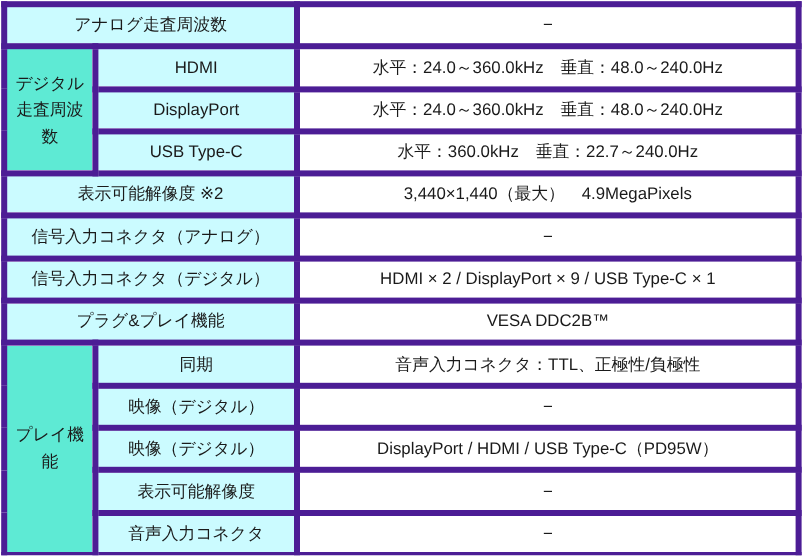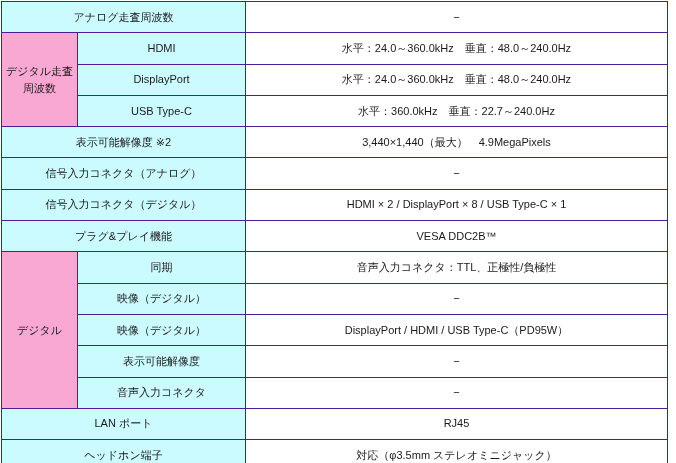--- a/index.html
+++ b/index.html
@@ -11,35 +11,35 @@
     font-family:"Liberation Sans","DejaVu Sans",sans-serif;
     color:#1a1a1a;
   }
   table.spec{
     position:absolute;left:1px;top:1px;
     width:667px;
     border-collapse:collapse;
     table-layout:fixed;
   }
   table.spec td{
-    border:1px solid #4c1d95;
+    border:5px solid #4c1d95;
     height:28.3px;
     vertical-align:middle;
     text-align:center;
-    font-size:11px;
+    font-size:14px;
     line-height:1.55;
     padding:1px 2px;
     overflow:hidden;
   }
   td.label{
     background:#CBFBFF;
     font-size:12px;
   }
   td.group{
-    background:#f9a8d4;
+    background:#5eead4;
     font-size:12px;
     padding:1px 1px;
   }
   td.value{
     background:#ffffff;
   }
   col.c1{width:76px;}
   col.c2{width:168px;}
 </style>
 </head>
@@ -78,30 +78,30 @@
       <td class="value">3,440×1,440（最大）　4.9MegaPixels</td>
     </tr>
 
     <tr>
       <td class="label" colspan="2">信号入力コネクタ（アナログ）</td>
       <td class="value">−</td>
     </tr>
 
     <tr>
       <td class="label" colspan="2">信号入力コネクタ（デジタル）</td>
-      <td class="value">HDMI × 2 / DisplayPort × 8 / USB Type-C × 1</td>
+      <td class="value">HDMI × 2 / DisplayPort × 9 / USB Type-C × 1</td>
     </tr>
 
     <tr>
       <td class="label" colspan="2">プラグ&amp;プレイ機能</td>
       <td class="value">VESA DDC2B™</td>
     </tr>
 
     <tr>
-      <td class="group" rowspan="5">デジタル</td>
+      <td class="group" rowspan="5">プレイ機能</td>
       <td class="label">同期</td>
       <td class="value">音声入力コネクタ：TTL、正極性/負極性</td>
     </tr>
     <tr>
       <td class="label">映像（デジタル）</td>
       <td class="value">−</td>
     </tr>
     <tr>
       <td class="label">映像（デジタル）</td>
       <td class="value">DisplayPort / HDMI / USB Type-C（PD95W）</td>

